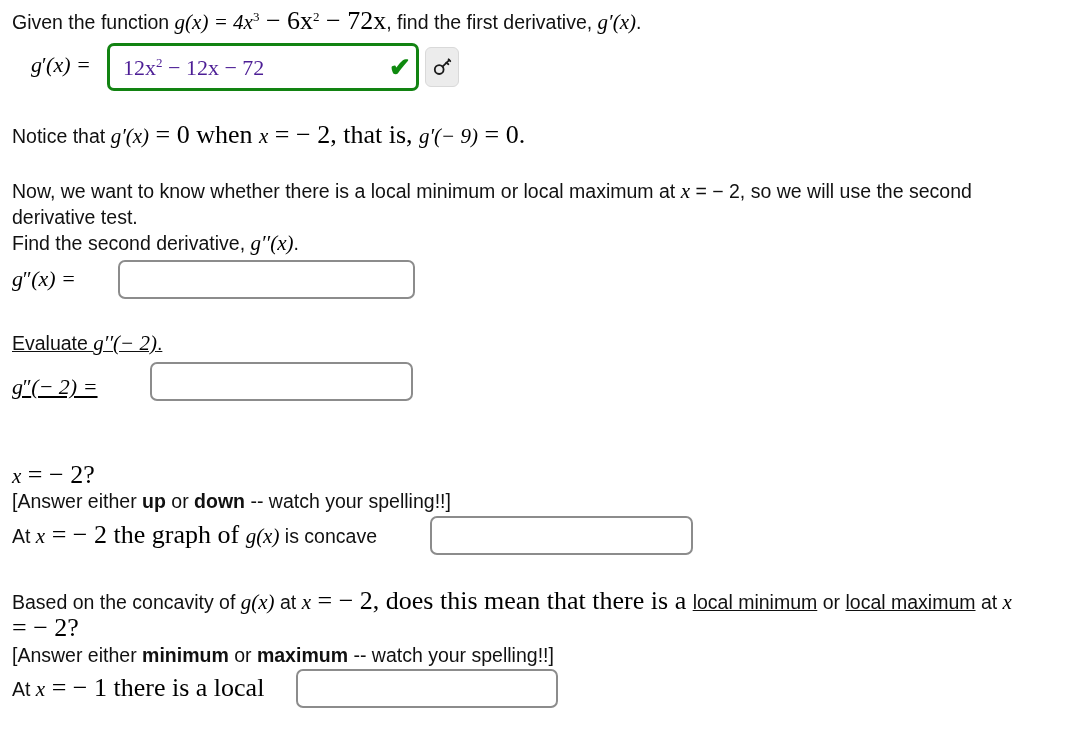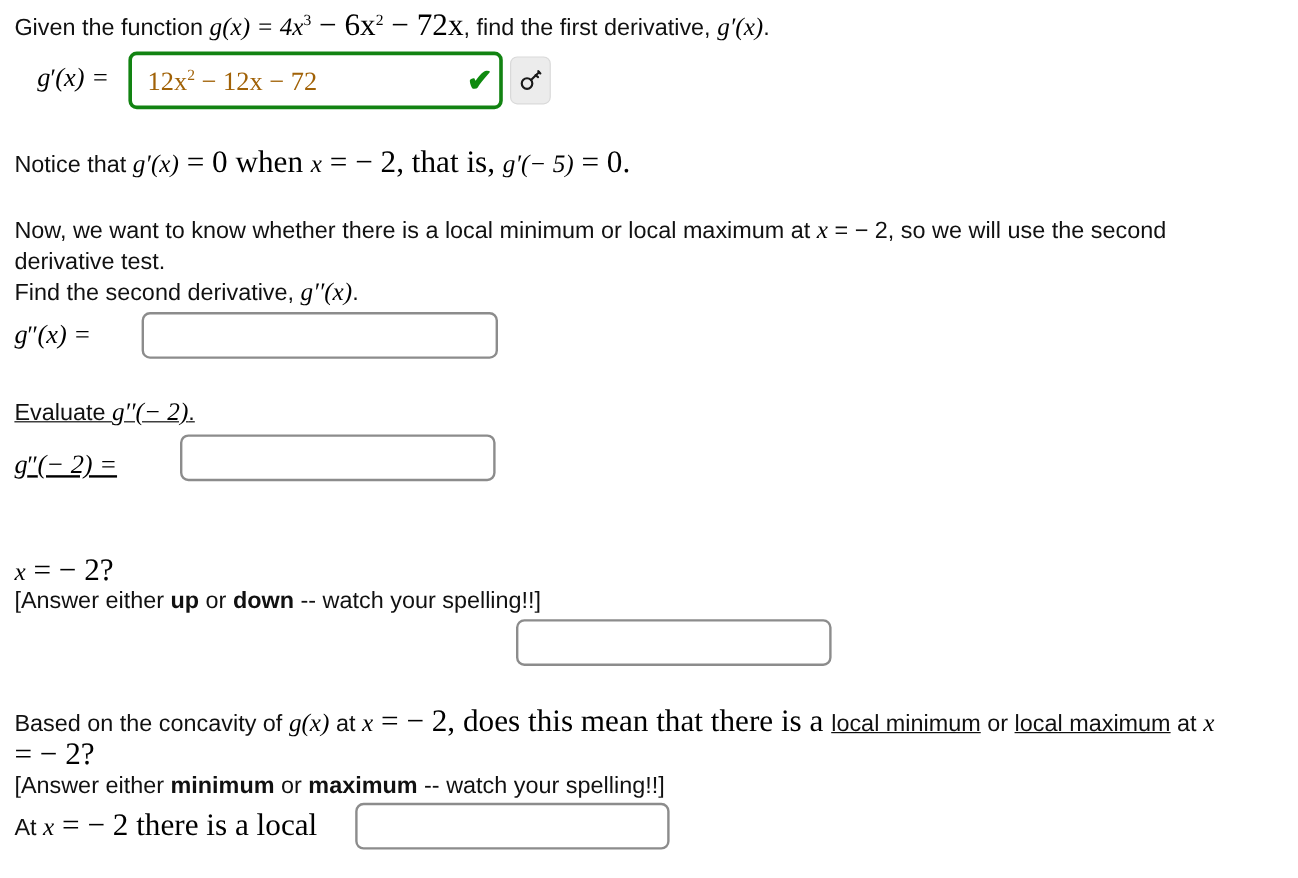--- a/index.html
+++ b/index.html
@@ -75,21 +75,21 @@
   }
   .ansbox.correct {
     border: 3px solid #128312;
   }
   .ansbox::placeholder { color: transparent; }
 
   .filled-display {
     position: absolute;
     font-family: "Liberation Serif", serif;
     font-size: 22px;
-    color: #a16207;
+    color: #4c1d95;
     pointer-events: none;
   }
 
   .check {
     position: absolute;
     color: #0f8a0f;
     font-size: 26px;
     font-weight: bold;
     line-height: 1;
   }
@@ -135,21 +135,21 @@
       <svg width="20" height="20" viewBox="0 0 20 20">
         <circle cx="7.2" cy="12.6" r="4.4" fill="none" stroke="#1a1a1a" stroke-width="1.8"></circle>
         <line x1="10.5" y1="9.6" x2="17.2" y2="3.2" stroke="#1a1a1a" stroke-width="1.8" stroke-linecap="round"></line>
         <line x1="14.3" y1="5.6" x2="16.4" y2="7.2" stroke="#1a1a1a" stroke-width="1.8" stroke-linecap="round"></line>
         <line x1="16.6" y1="2.3" x2="18.3" y2="4.2" stroke="#1a1a1a" stroke-width="1.8" stroke-linecap="round"></line>
       </svg>
     </span>
   </div>
 
   <div class="block txt" style="left:12px; top:122px; width:1060px;">
-    <span>Notice that </span><span class="m">g′(x)</span><span class="mn"> = 0 when </span><span class="m">x</span><span class="mn"> = − 2, that is, </span><span class="m">g′(− 5)</span><span class="mn"> = 0.</span>
+    <span>Notice that </span><span class="m">g′(x)</span><span class="mn"> = 0 when </span><span class="m">x</span><span class="mn"> = − 2, that is, </span><span class="m">g′(− 9)</span><span class="mn"> = 0.</span>
   </div>
 
   <div class="block txt" style="left:12px; top:178px; width:1030px;">
     <span>Now, we want to know whether there is a local minimum or local maximum at </span><span class="m">x</span><span> = − 2, so we will use the second derivative test.</span>
   </div>
 
   <div class="block txt" style="left:12px; top:230px; width:1030px;">
     <span>Find the second derivative, </span><span class="m"><span>g′′(x)</span></span><span>.</span>
   </div>
 
@@ -167,27 +167,30 @@
   </div>
   <input class="ansbox" type="text" style="position: absolute; left: 150px; top: 362px; width: 263px; height: 39px;" placeholder="">
 
   <div class="block txt" style="left:12px; top:462px; width:1022px;">
     <span class="m">x</span><span class="mn"> = − 2?</span>
   </div>
   <div class="block txt" style="left:12px; top:488px; width:1022px;">
     <span>[Answer either </span><span class="b">up</span><span> or </span><span class="b">down</span><span> -- watch your spelling!!]</span>
   </div>
 
+  <div class="block txt" style="left:12px; top:522px; width:420px;">
+    <span>At </span><span class="m">x</span><span class="mn"> = − 2 the graph of </span><span class="m">g(x)</span><span> is concave</span>
+  </div>
   <input class="ansbox" type="text" style="position: absolute; left: 430px; top: 516px; width: 263px; height: 39px;" placeholder="">
 
   <div class="block txt" style="left:12px; top:588px; width:1000px;">
     <span>Based on the concavity of </span><span class="m">g(x)</span><span> at </span><span class="m">x</span><span class="mn"> = − 2, does this mean that there is a </span><span class="u">local minimum</span><span> or </span><span class="u">local maximum</span><span> at </span><span class="m">x</span><span class="mn"> = − 2?</span>
   </div>
   <div class="block txt" style="left:12px; top:642px; width:1000px;">
     <span>[Answer either </span><span class="b">minimum</span><span> or </span><span class="b">maximum</span><span> -- watch your spelling!!]</span>
   </div>
 
   <div class="block txt" style="left:12px; top:675px; width:300px;">
-    <span>At </span><span class="m">x</span><span class="mn"> = − 2 there is a local</span>
+    <span>At </span><span class="m">x</span><span class="mn"> = − 1 there is a local</span>
   </div>
   <input class="ansbox" type="text" style="position: absolute; left: 296px; top: 669px; width: 262px; height: 39px;" placeholder="">
 
 </div>
 
 </body></html>

